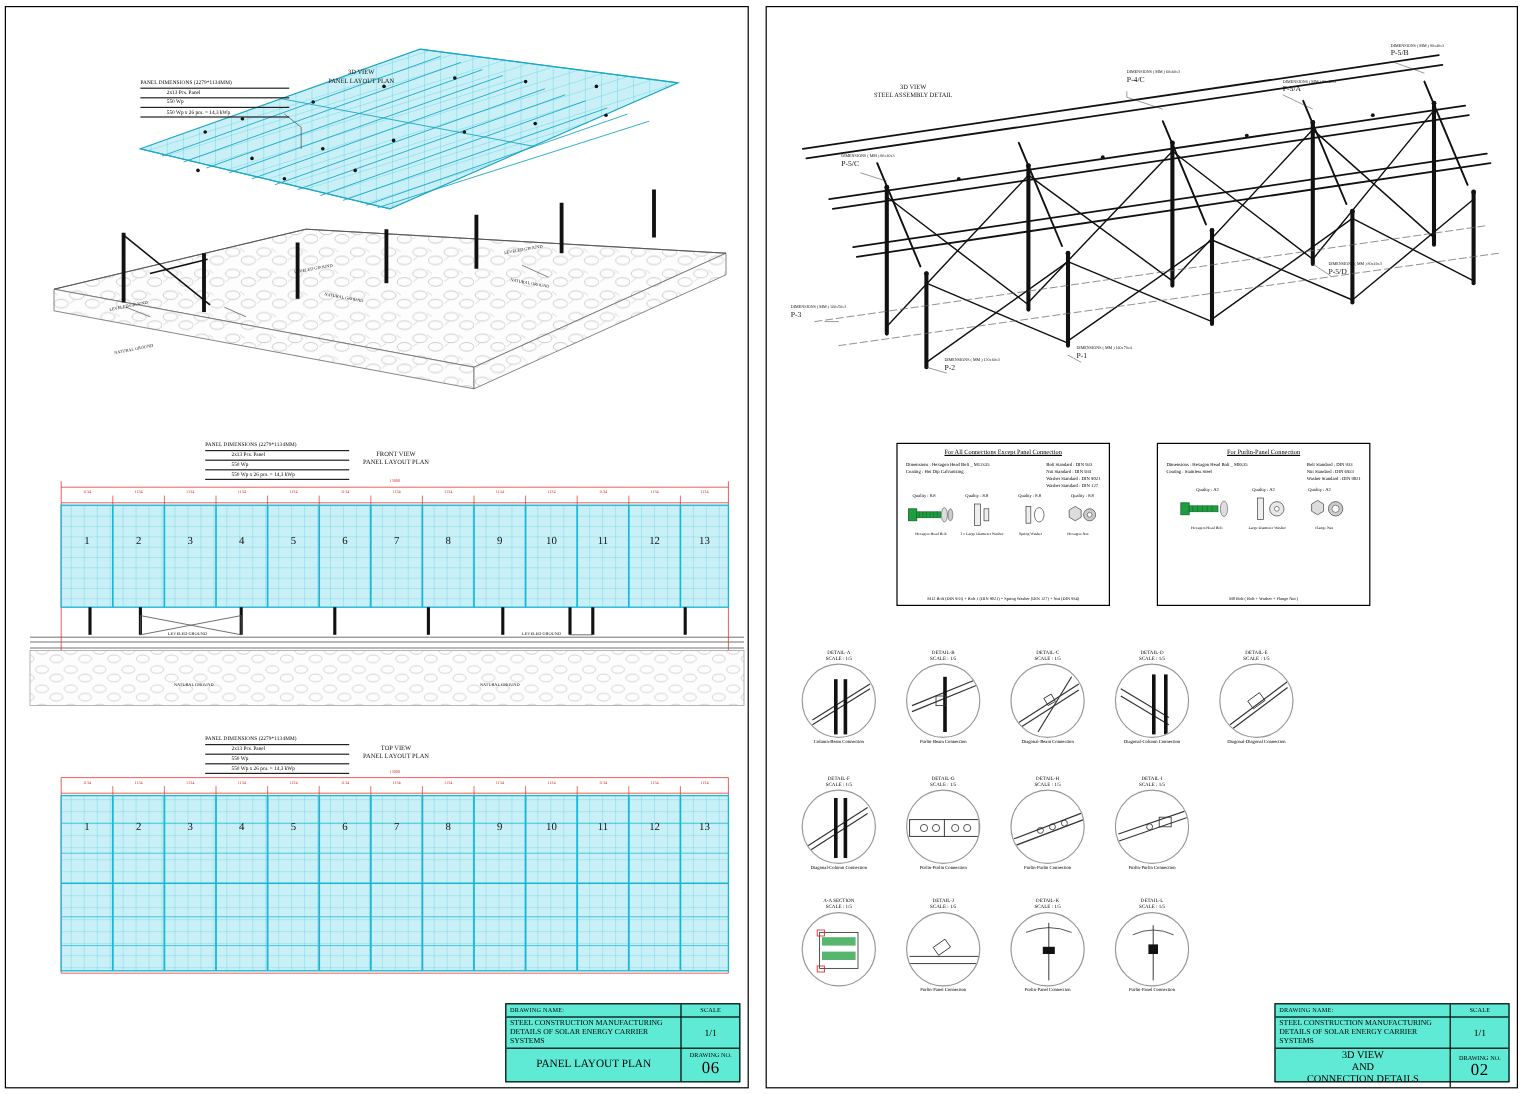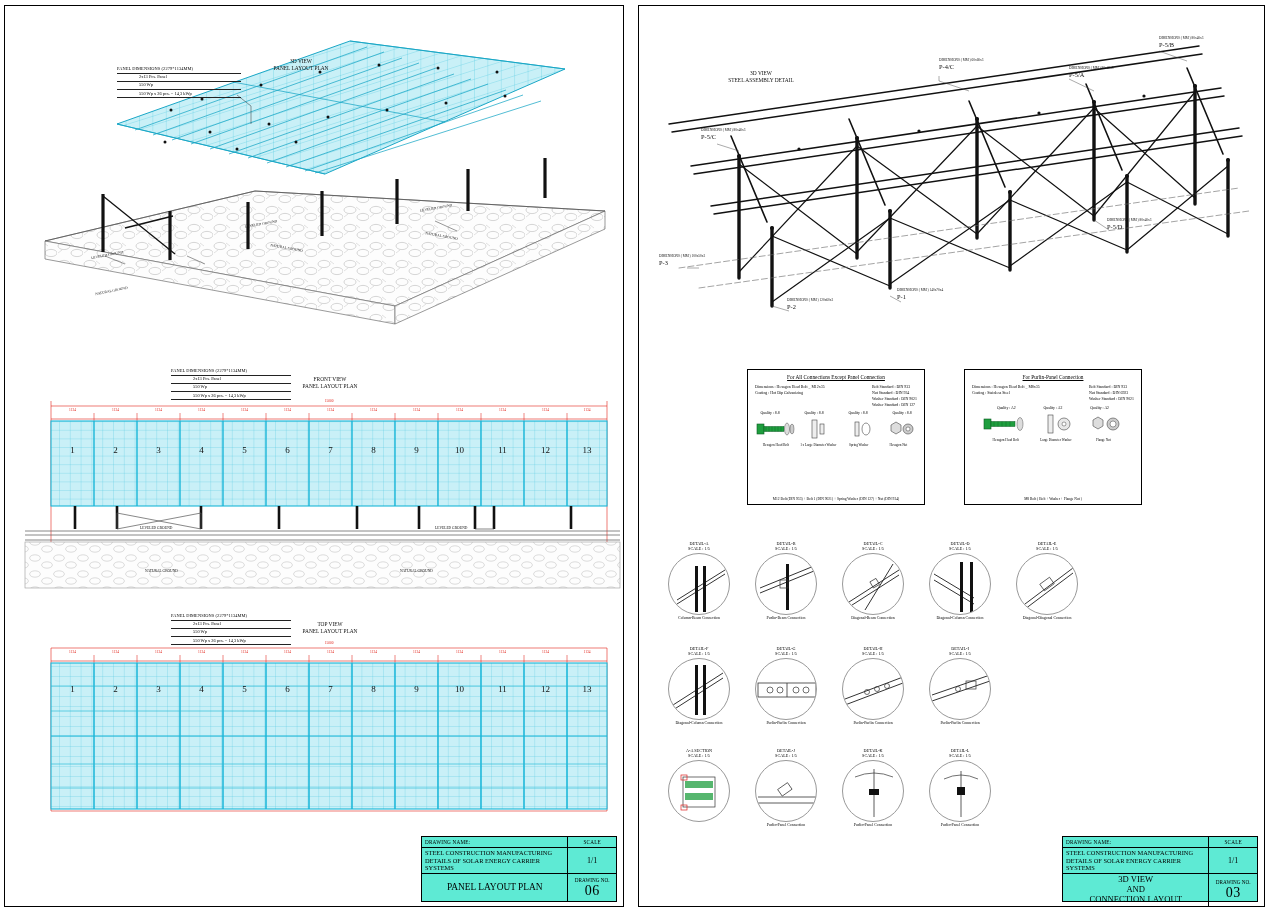--- a/index.html
+++ b/index.html
@@ -875,22 +875,22 @@
           <span class="tb-val">DETAILS OF SOLAR ENERGY CARRIER SYSTEMS</span>
         </div>
         <div class="tb-cell tb-scale last">
             <span class="tb-scaleval">1/1</span>
           </div>
       </div>
       <div class="tb-row tb-r3">
         <div class="tb-cell tb-dwgtitle" style="font-size:8.6px;">
           <span>3D VIEW</span>
           <span>AND</span>
-          <span>CONNECTION LAYOUT</span>
+          <span>CONNECTION DETAILS</span>
         </div>
         <div class="tb-cell tb-no last">
           <span class="tb-nolbl">DRAWING NO.</span>
-          <span class="tb-noval">03</span>
+          <span class="tb-noval">02</span>
         </div>
       </div>
     </div>
   </div>
 </div>
 
 </body></html>

